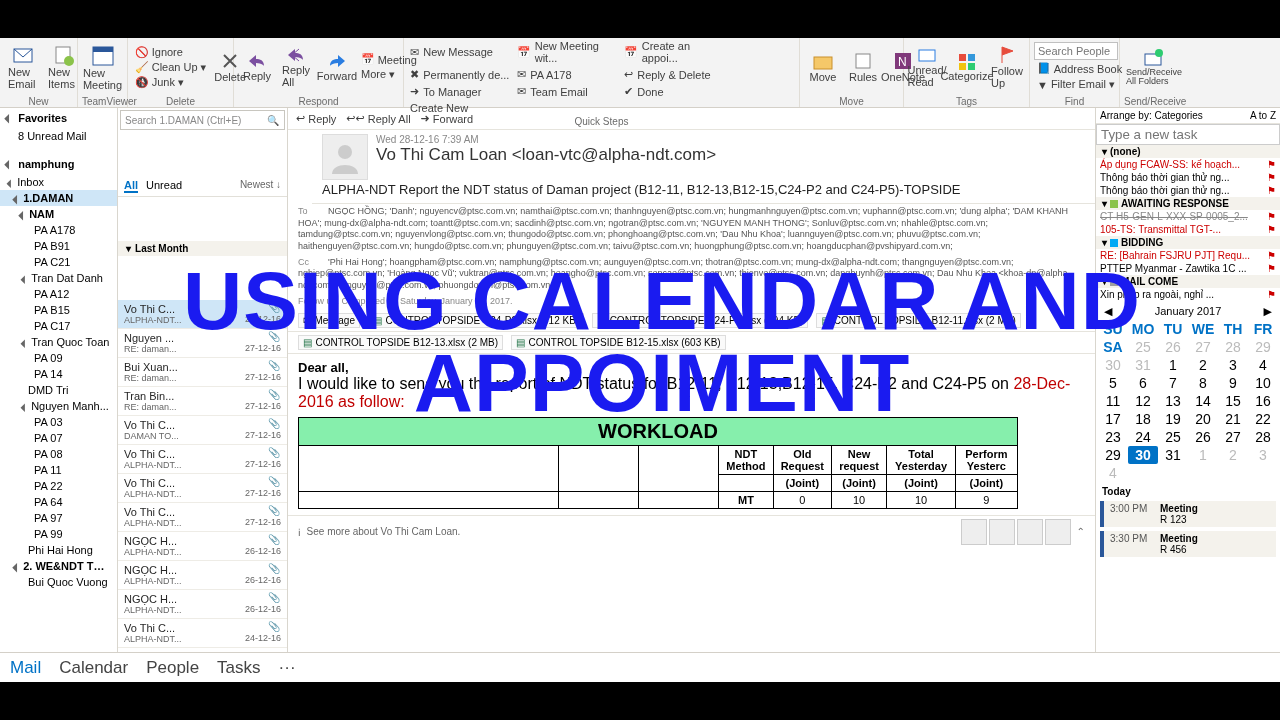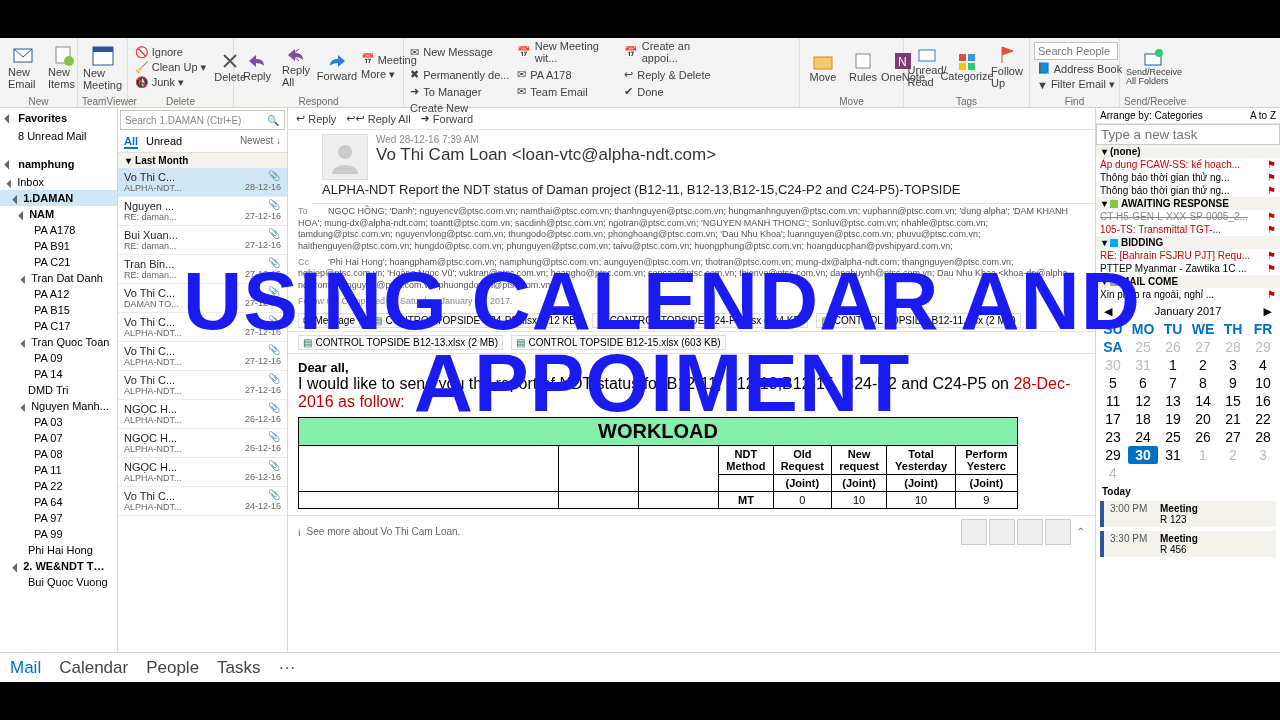--- a/index.html
+++ b/index.html
@@ -23,21 +23,21 @@
 
 .body { flex: 1; display: flex; min-height: 0; }
 .col { border-right: 1px solid #d9d6ce; display: flex; flex-direction: column; min-height: 0; }
 .favcol { width: 118px; font-size: 11px; overflow: hidden; }
 .favhdr { padding: 4px 6px; font-weight: bold; display: flex; align-items: center; gap: 3px; }
 .favitem { padding: 2px 6px 2px 18px; white-space: nowrap; overflow: hidden; text-overflow: ellipsis; }
 .favitem.sel { background: #cfe6f7; font-weight: bold; }
 .favitem.b { font-weight: bold; }
 .tri::before { content: "◣"; font-size: 8px; margin-right: 3px; color: #666; transform: rotate(45deg); display:inline-block;}
 
-.listcol { width: 170px; }
+.listcol { width: 170px; gap: 44px; }
 .listsearch { margin: 2px; border: 1px solid #c8c6bf; height: 20px; display: flex; align-items: center; padding: 0 4px; font-size: 10px; color: #888; }
 .listsearch span:last-child { margin-left: auto; }
 .listtabs { display: flex; gap: 8px; padding: 3px 6px; font-size: 11px; border-bottom: 1px solid #e2e0d9; }
 .listtabs .act { color: #0072c6; border-bottom: 2px solid #0072c6; font-weight: bold; }
 .listgrp { background: #f4f2ec; padding: 2px 8px; font-size: 10px; font-weight: bold; display: flex; align-items: center; gap: 4px; }
 .msgitem { border-bottom: 1px solid #eeece6; padding: 3px 6px; font-size: 10px; position: relative; }
 .msgitem.sel { background: #cfe6f7; }
 .msgitem .from { font-weight: normal; font-size: 11px; color: #262626; }
 .msgitem .subj { color: #666; font-size: 9px; }
 .msgitem .date { position: absolute; right: 6px; top: 14px; font-size: 9px; color: #666; }
@@ -220,20 +220,21 @@
             <span>Team Email</span>
           </div>
         <div class="qstep">
             <span>✔</span>
             <span>Done</span>
           </div>
         <div class="qstep">
             <span>Create New</span>
           </div>
       </div>
+      <div class="label">Quick Steps</div>
     </div>
     <div class="ribgrp" style="width:104px">
       <div class="ribrow">
         <div class="bigbtn">
             <svg width="22" height="20">
               <rect x="2" y="6" width="18" height="12" fill="#f5c869" stroke="#c9902c"></rect>
             </svg>
             <span>Move</span>
           </div>
         <div class="bigbtn">

